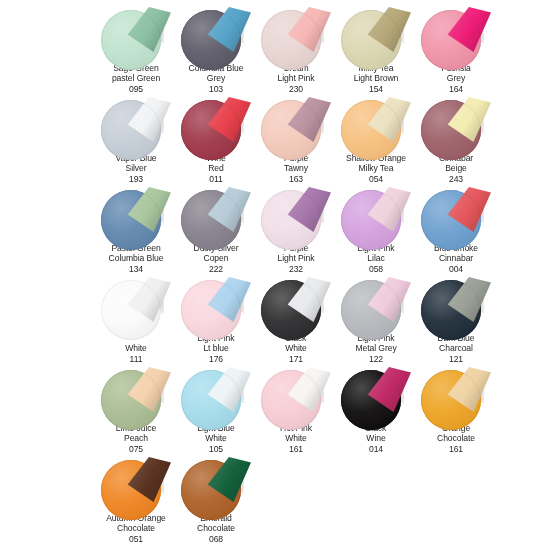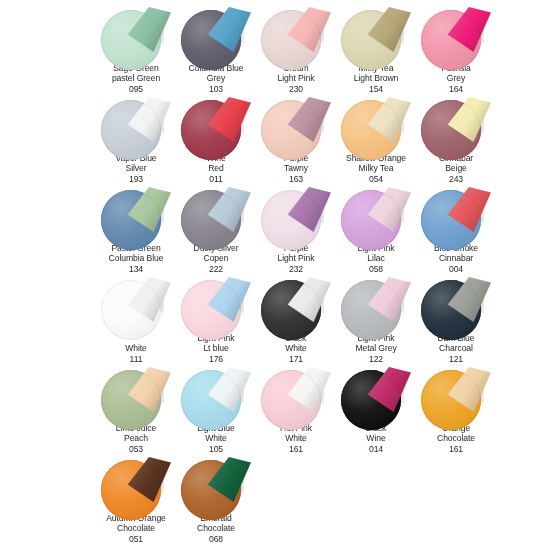--- a/index.html
+++ b/index.html
@@ -495,21 +495,21 @@
       <div class="flap-shadow"></div>
       <div class="disc"></div>
       <div class="disc-sheen"></div>
       <div class="flap"></div>
       <div class="flap-shade"></div>
       <div class="disc-edge"></div>
     </div>
     <div class="caption">
       <span class="ln">Lime Juice</span>
       <span class="ln">Peach</span>
-      <span class="code">053</span>
+      <span class="code">075</span>
     </div>
   </div>
       <div class="swatch" title="Light Blue White 131" style="--front: #a5dcec; --back: #eef4f6;">
     <div class="disc-wrap">
       <div class="disc-base"></div>
       <div class="flap-shadow"></div>
       <div class="disc"></div>
       <div class="disc-sheen"></div>
       <div class="flap"></div>
       <div class="flap-shade"></div>

